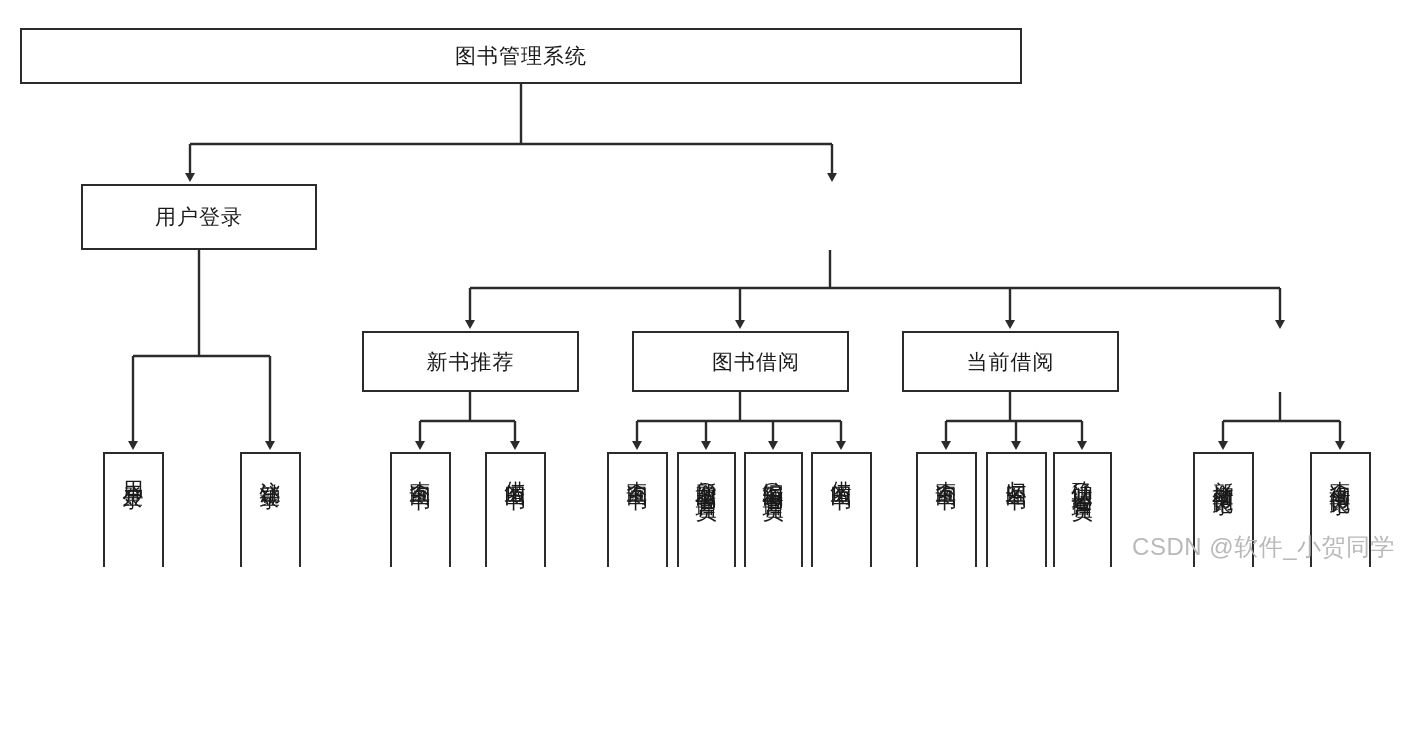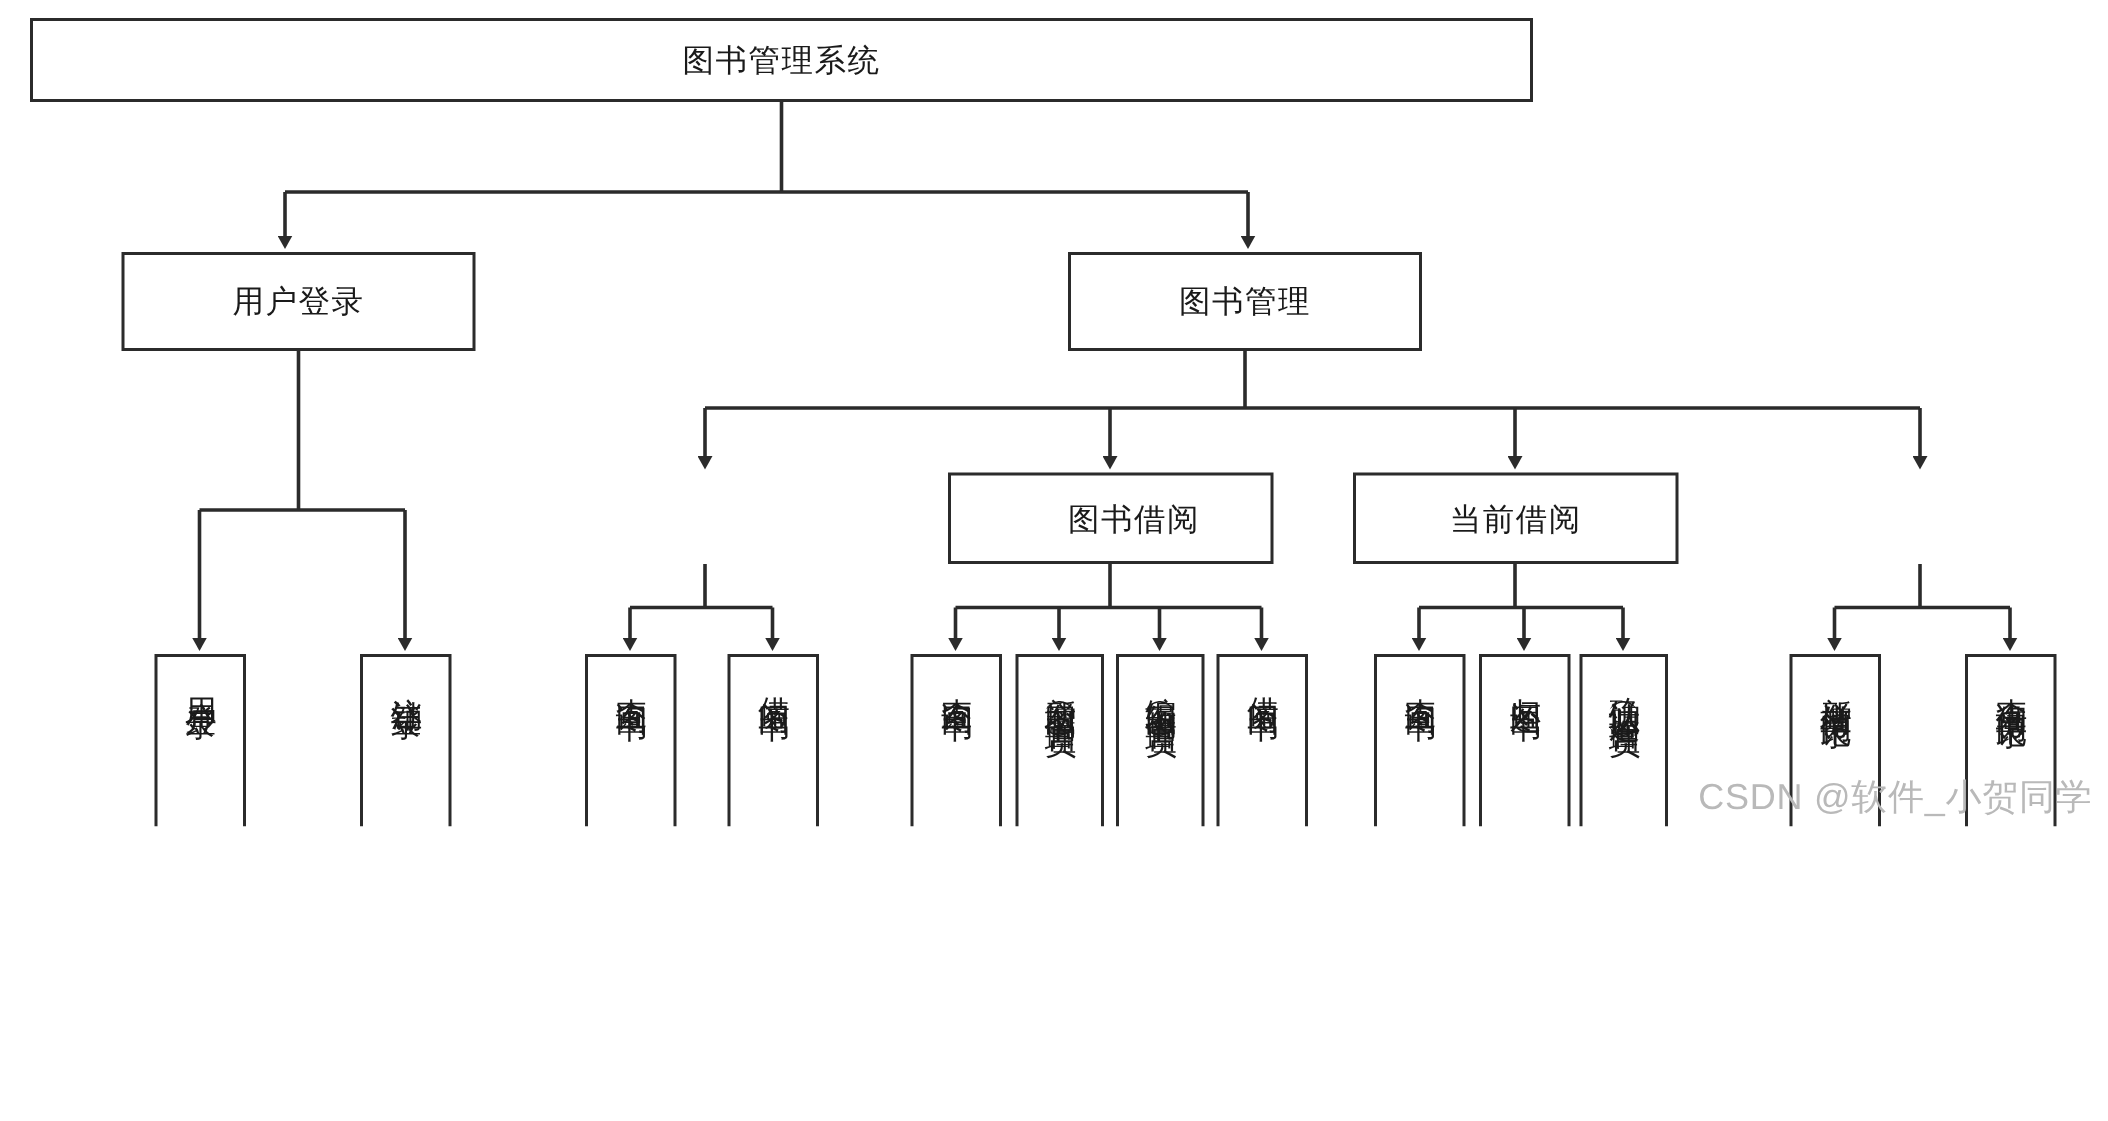--- a/index.html
+++ b/index.html
@@ -9,20 +9,21 @@
   }
   body {
     font-family: "Liberation Sans", "DejaVu Sans", sans-serif;
   }
   #canvas {
     position: relative;
     width: 1405px;
     height: 551px;
     background: #ffffff;
     overflow: hidden;
+    margin-top: 16px;
   }
   svg.edges {
     position: absolute;
     left: 0;
     top: 0;
     width: 1405px;
     height: 747px;
     pointer-events: none;
   }
   .node {
@@ -129,24 +130,24 @@
   </svg>
 
   <div class="node horiz" style="left:20px; top:12px; width:1002px; height:56px;">
     <span>图书管理系统</span>
   </div>
 
   <div class="node horiz" style="left:81px; top:168px; width:236px; height:66px;">
     <span>用户登录</span>
   </div>
 
-  <div class="node horiz" style="left:712px; top:168px; width:236px; height:66px;">
-    <span>图书管理</span>
-  </div>
-
+
+  <div class="node horiz" style="left:362px; top:315px; width:217px; height:61px;">
+    <span>新书推荐</span>
+  </div>
 
   <div class="node horiz" style="left:632px; top:315px; width:217px; height:61px;padding-left:31px;">
     <span>图书借阅</span>
   </div>
 
   <div class="node horiz" style="left:902px; top:315px; width:217px; height:61px;font-family:Liberation Mono, monospace;">
     <span>当前借阅</span>
   </div>
 
 

